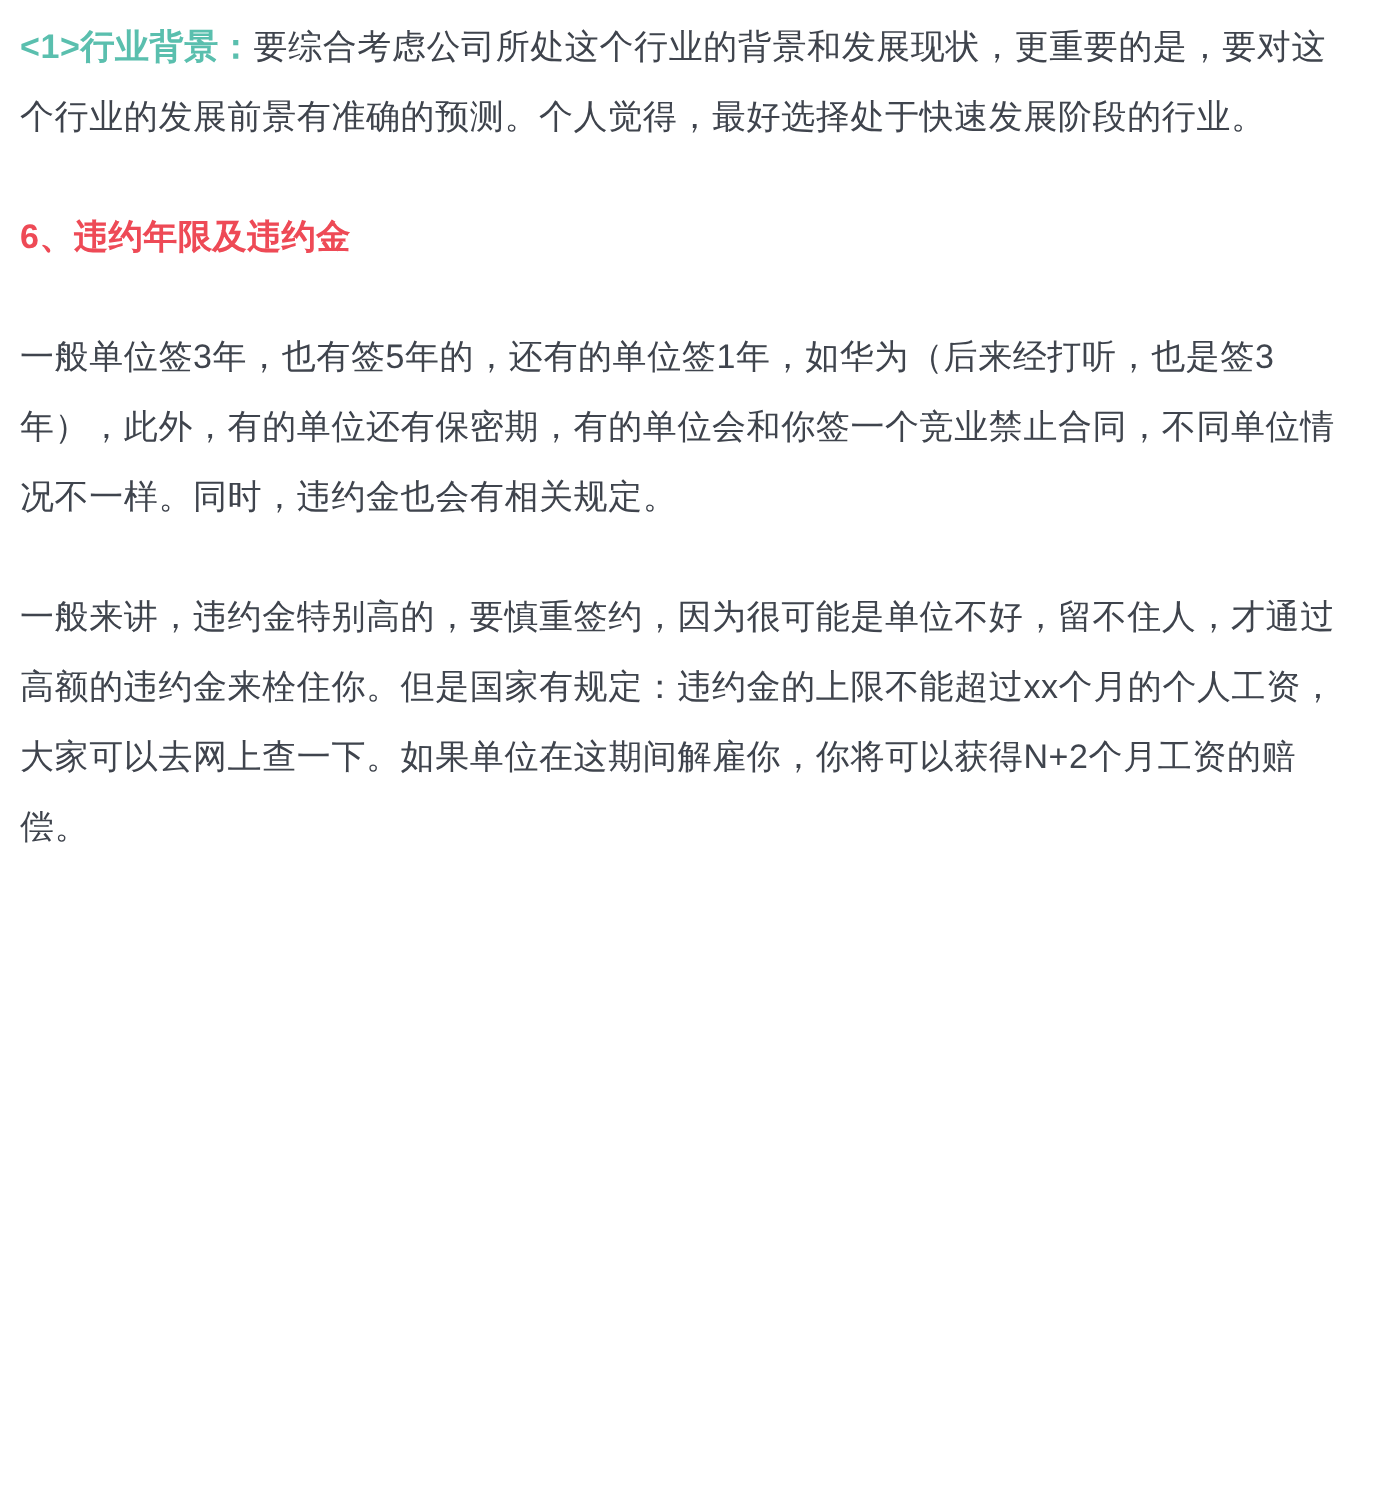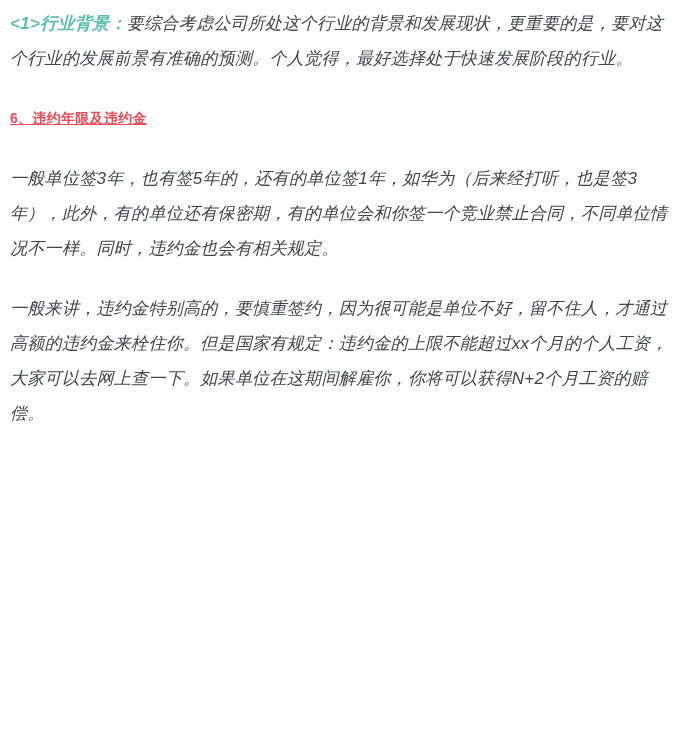--- a/index.html
+++ b/index.html
@@ -19,34 +19,32 @@
   .article {
     padding: 6px 11px 10px 10px;
     color: var(--text);
     font-size: 17px;
     line-height: 35px;
     letter-spacing: 0.3px;
     text-align: left;
   }
   .para {
     margin: 0 0 25px 0;
-    font-style: italic;
   }
   .para:last-child { margin-bottom: 0; }
   .inline-label {
     color: var(--teal);
     font-weight: bold;
   }
   .red-heading {
     color: var(--red);
     font-weight: bold;
-    font-size: 14px;
+    font-size: 17px;
     line-height: 35px;
     margin: 0 0 25px 0;
-    text-decoration: underline;
   }
 </style>
 </head>
 <body>
 
 <div class="article">
 
   <p class="para"><span class="inline-label">&lt;1&gt;行业背景：</span><span>要综合考虑公司所处这个行业的背景和发展现状，更重要的是，要对这个行业的发展前景有准确的预测。个人觉得，最好选择处于快速发展阶段的行业。</span></p>
 
 

